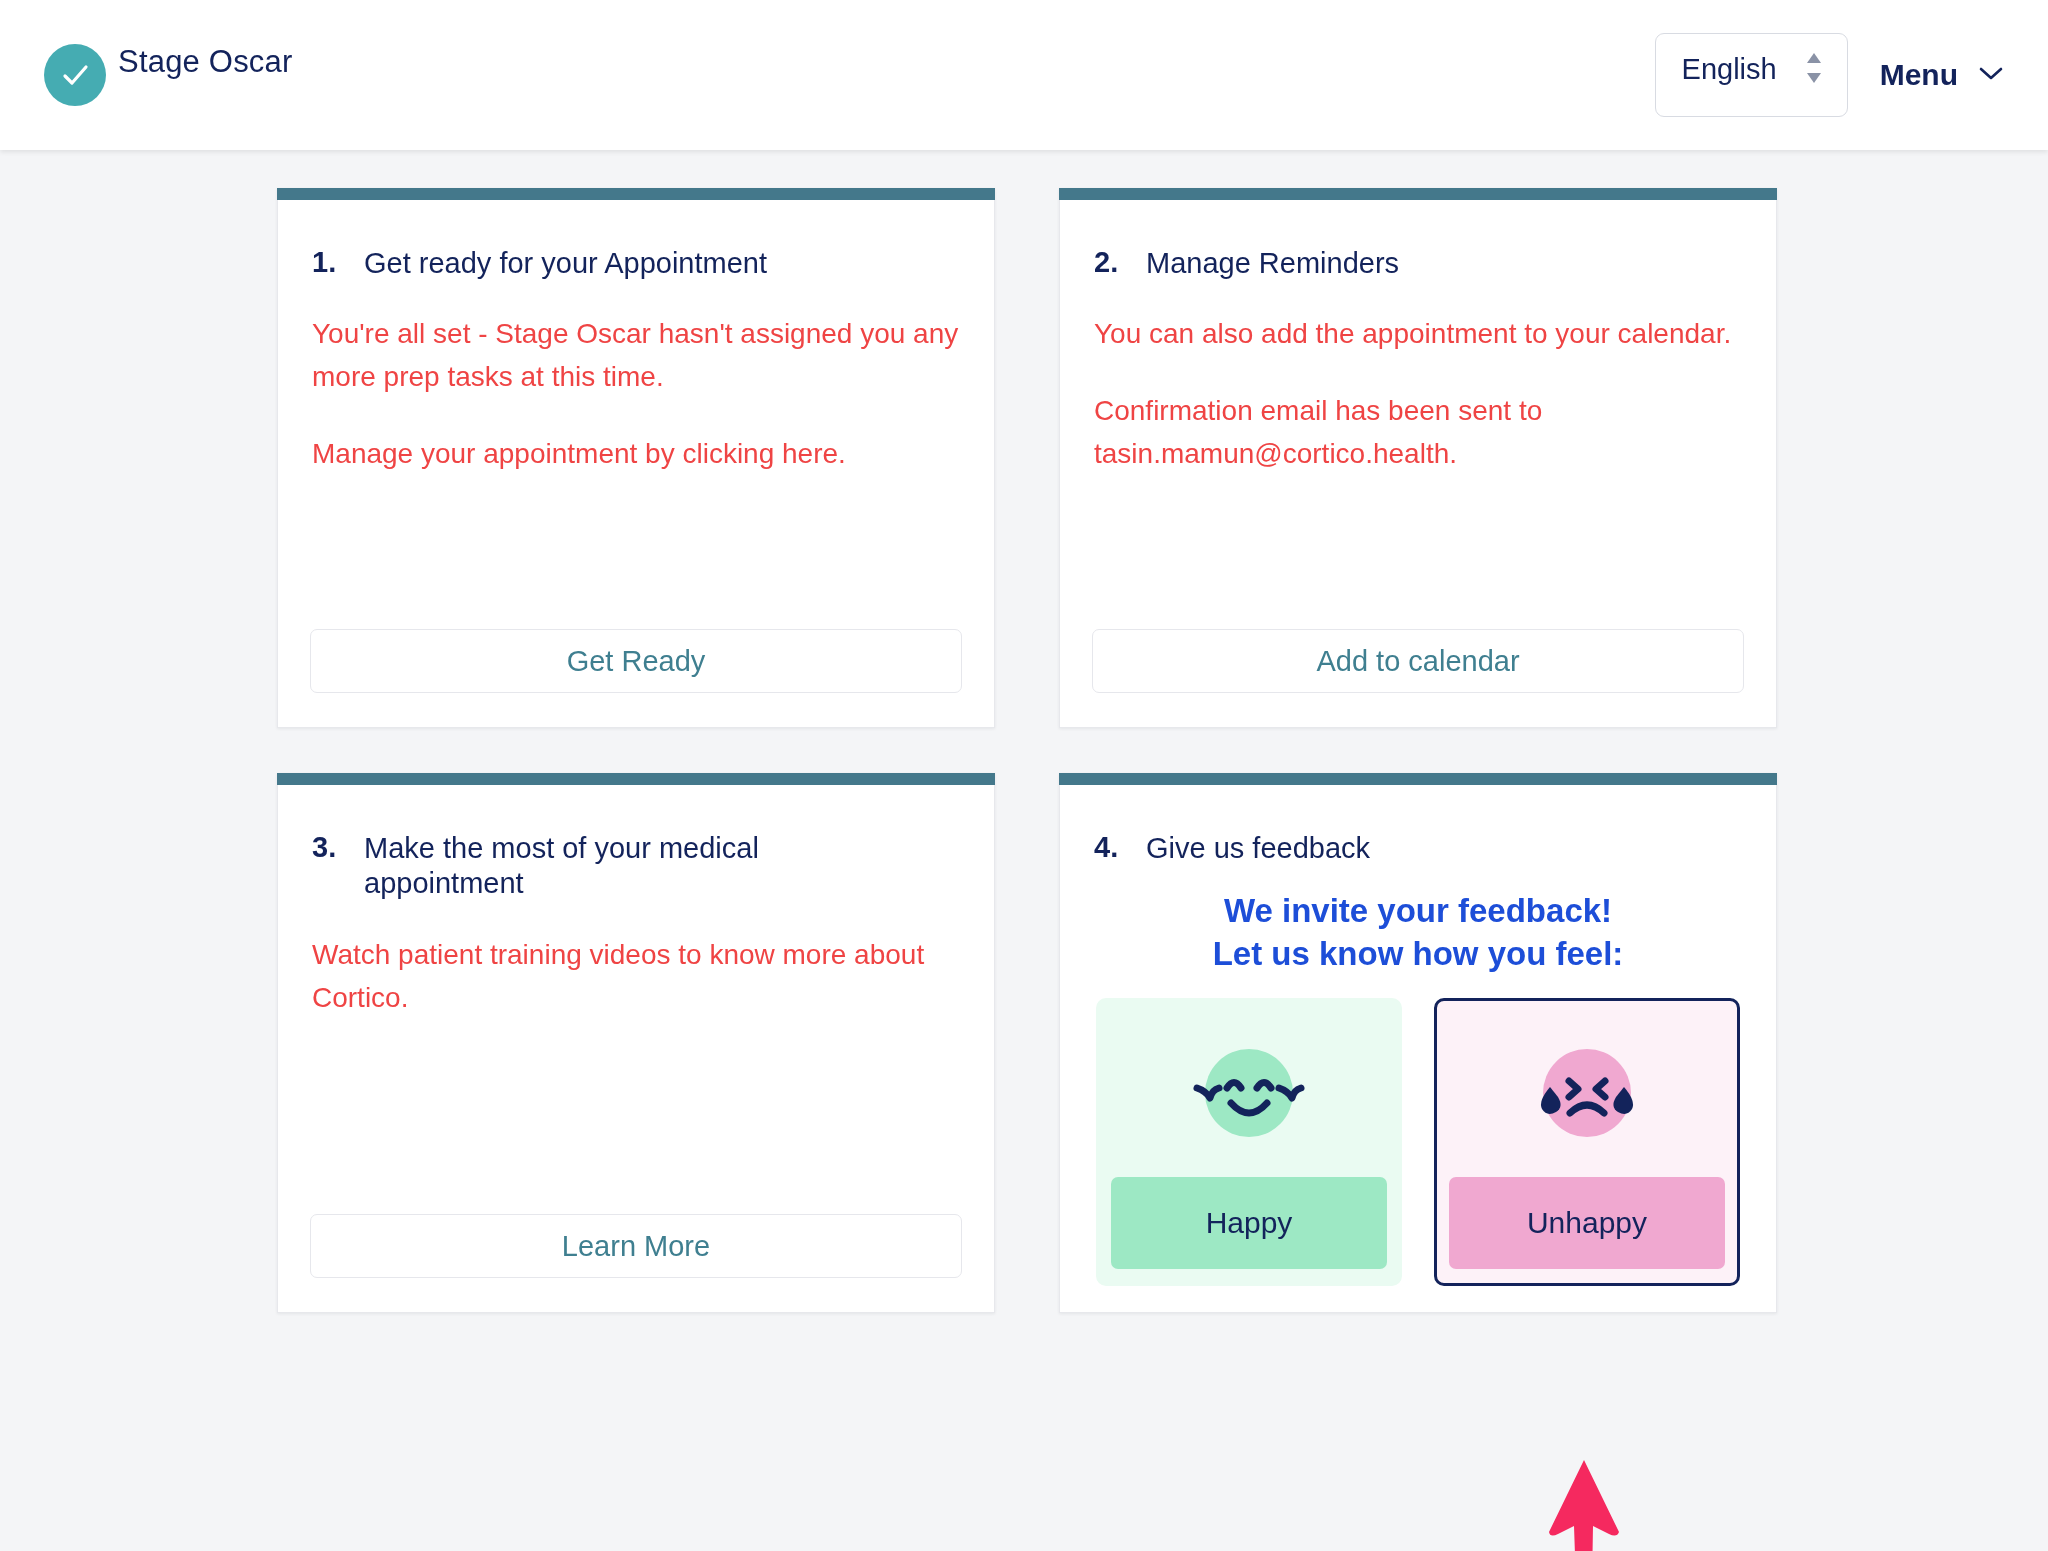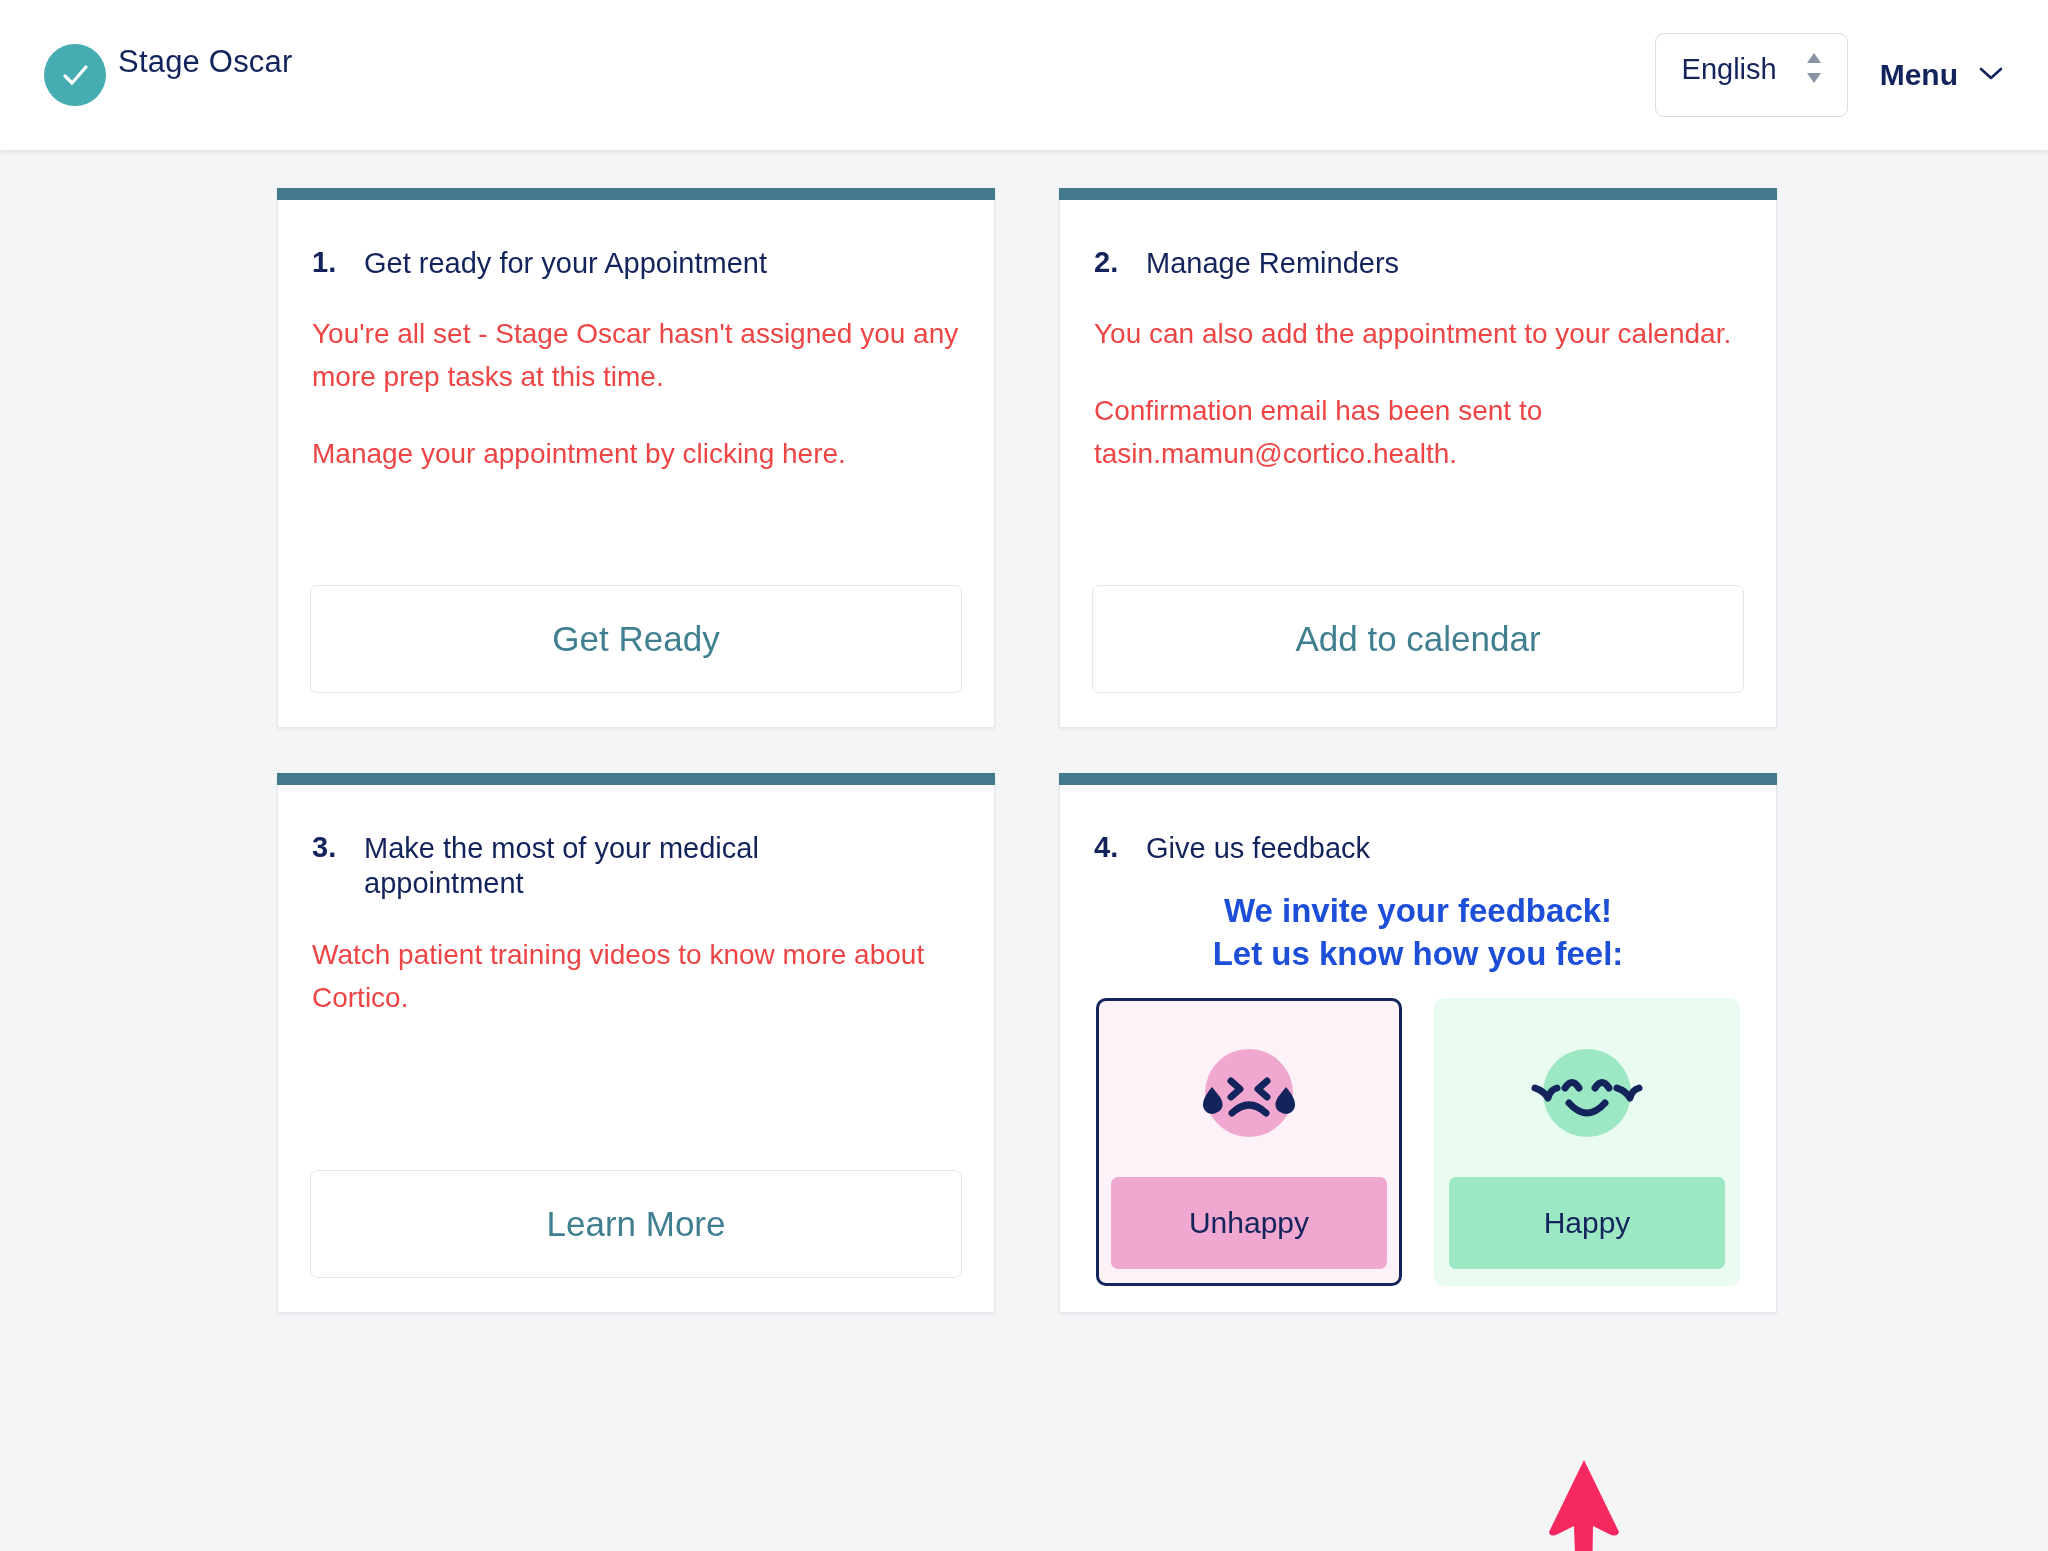--- a/index.html
+++ b/index.html
@@ -151,29 +151,29 @@
     margin-top: 32px;
     padding: 0 2px;
     font-size: 28px;
     line-height: 1.53;
     color: #ef4444;
   }
   .card-body p + p { margin-top: 34px; }
 
   .card-action {
     margin-top: auto;
-    height: 108px;
+    height: 64px;
     border: 1px solid #e6e7ec;
     border-radius: 7px;
     background: #ffffff;
     display: flex;
     align-items: center;
     justify-content: center;
     color: #3f7f90;
-    font-size: 35px;
+    font-size: 29px;
     cursor: pointer;
   }
 
   
   .feedback-head {
     margin-top: 24px;
     text-align: center;
     font-size: 33px;
     font-weight: bold;
     color: #1d4ed8;
@@ -313,47 +313,47 @@
         <span class="card-num">4.</span>
         <span class="card-title">Give us feedback</span>
       </div>
 
       <div class="feedback-head">
         <div>We invite your feedback!</div>
         <div>Let us know how you feel:</div>
       </div>
 
       <div class="faces">
+
+        <div class="face-option happy">
+          <span class="face-art">
+            <svg width="124" height="124" viewBox="0 0 124 124" aria-hidden="true">
+              <circle cx="62" cy="62" r="44" fill="#9de8c4"></circle>
+              <path d="M40 57 q7 -11 14 0" fill="none" stroke="#13235b" stroke-width="7" stroke-linecap="round" stroke-linejoin="round"></path>
+              <path d="M70 57 q7 -11 14 0" fill="none" stroke="#13235b" stroke-width="7" stroke-linecap="round" stroke-linejoin="round"></path>
+              <path d="M44 72 q18 20 36 0" fill="none" stroke="#13235b" stroke-width="7" stroke-linecap="round"></path>
+              <path d="M10 57 q9 3 13 10 q2 -8 9 -10" fill="none" stroke="#13235b" stroke-width="7" stroke-linecap="round" stroke-linejoin="round"></path>
+              <path d="M92 57 q9 3 13 10 q2 -8 9 -10" fill="none" stroke="#13235b" stroke-width="7" stroke-linecap="round" stroke-linejoin="round"></path>
+            </svg>
+          </span>
+          <span class="face-pill">Happy</span>
+        </div>
 
         <div class="face-option unhappy">
           <span class="face-art">
             <svg width="124" height="124" viewBox="0 0 124 124" aria-hidden="true">
               <circle cx="62" cy="62" r="44" fill="#f0a8d0"></circle>
               <path d="M44 50 L53 58 L44 66" fill="none" stroke="#13235b" stroke-width="7" stroke-linecap="round" stroke-linejoin="round"></path>
               <path d="M80 50 L71 58 L80 66" fill="none" stroke="#13235b" stroke-width="7" stroke-linecap="round" stroke-linejoin="round"></path>
               <path d="M45 82 q17 -16 34 0" fill="none" stroke="#13235b" stroke-width="7" stroke-linecap="round"></path>
               <path d="M25 56 q-12 14 -8 22 q5 8 14 3 q8 -5 2 -15 z" fill="#13235b"></path>
               <path d="M99 56 q12 14 8 22 q-5 8 -14 3 q-8 -5 -2 -15 z" fill="#13235b"></path>
             </svg>
           </span>
           <span class="face-pill">Unhappy</span>
-        </div>
-
-        <div class="face-option happy">
-          <span class="face-art">
-            <svg width="124" height="124" viewBox="0 0 124 124" aria-hidden="true">
-              <circle cx="62" cy="62" r="44" fill="#9de8c4"></circle>
-              <path d="M40 57 q7 -11 14 0" fill="none" stroke="#13235b" stroke-width="7" stroke-linecap="round" stroke-linejoin="round"></path>
-              <path d="M70 57 q7 -11 14 0" fill="none" stroke="#13235b" stroke-width="7" stroke-linecap="round" stroke-linejoin="round"></path>
-              <path d="M44 72 q18 20 36 0" fill="none" stroke="#13235b" stroke-width="7" stroke-linecap="round"></path>
-              <path d="M10 57 q9 3 13 10 q2 -8 9 -10" fill="none" stroke="#13235b" stroke-width="7" stroke-linecap="round" stroke-linejoin="round"></path>
-              <path d="M92 57 q9 3 13 10 q2 -8 9 -10" fill="none" stroke="#13235b" stroke-width="7" stroke-linecap="round" stroke-linejoin="round"></path>
-            </svg>
-          </span>
-          <span class="face-pill">Happy</span>
         </div>
 
       </div>
     </div>
 
   </div>
 
   <span class="annotation-arrow">
     <svg width="82" height="196" viewBox="0 0 82 196" aria-hidden="true">
       <path d="M41 4

